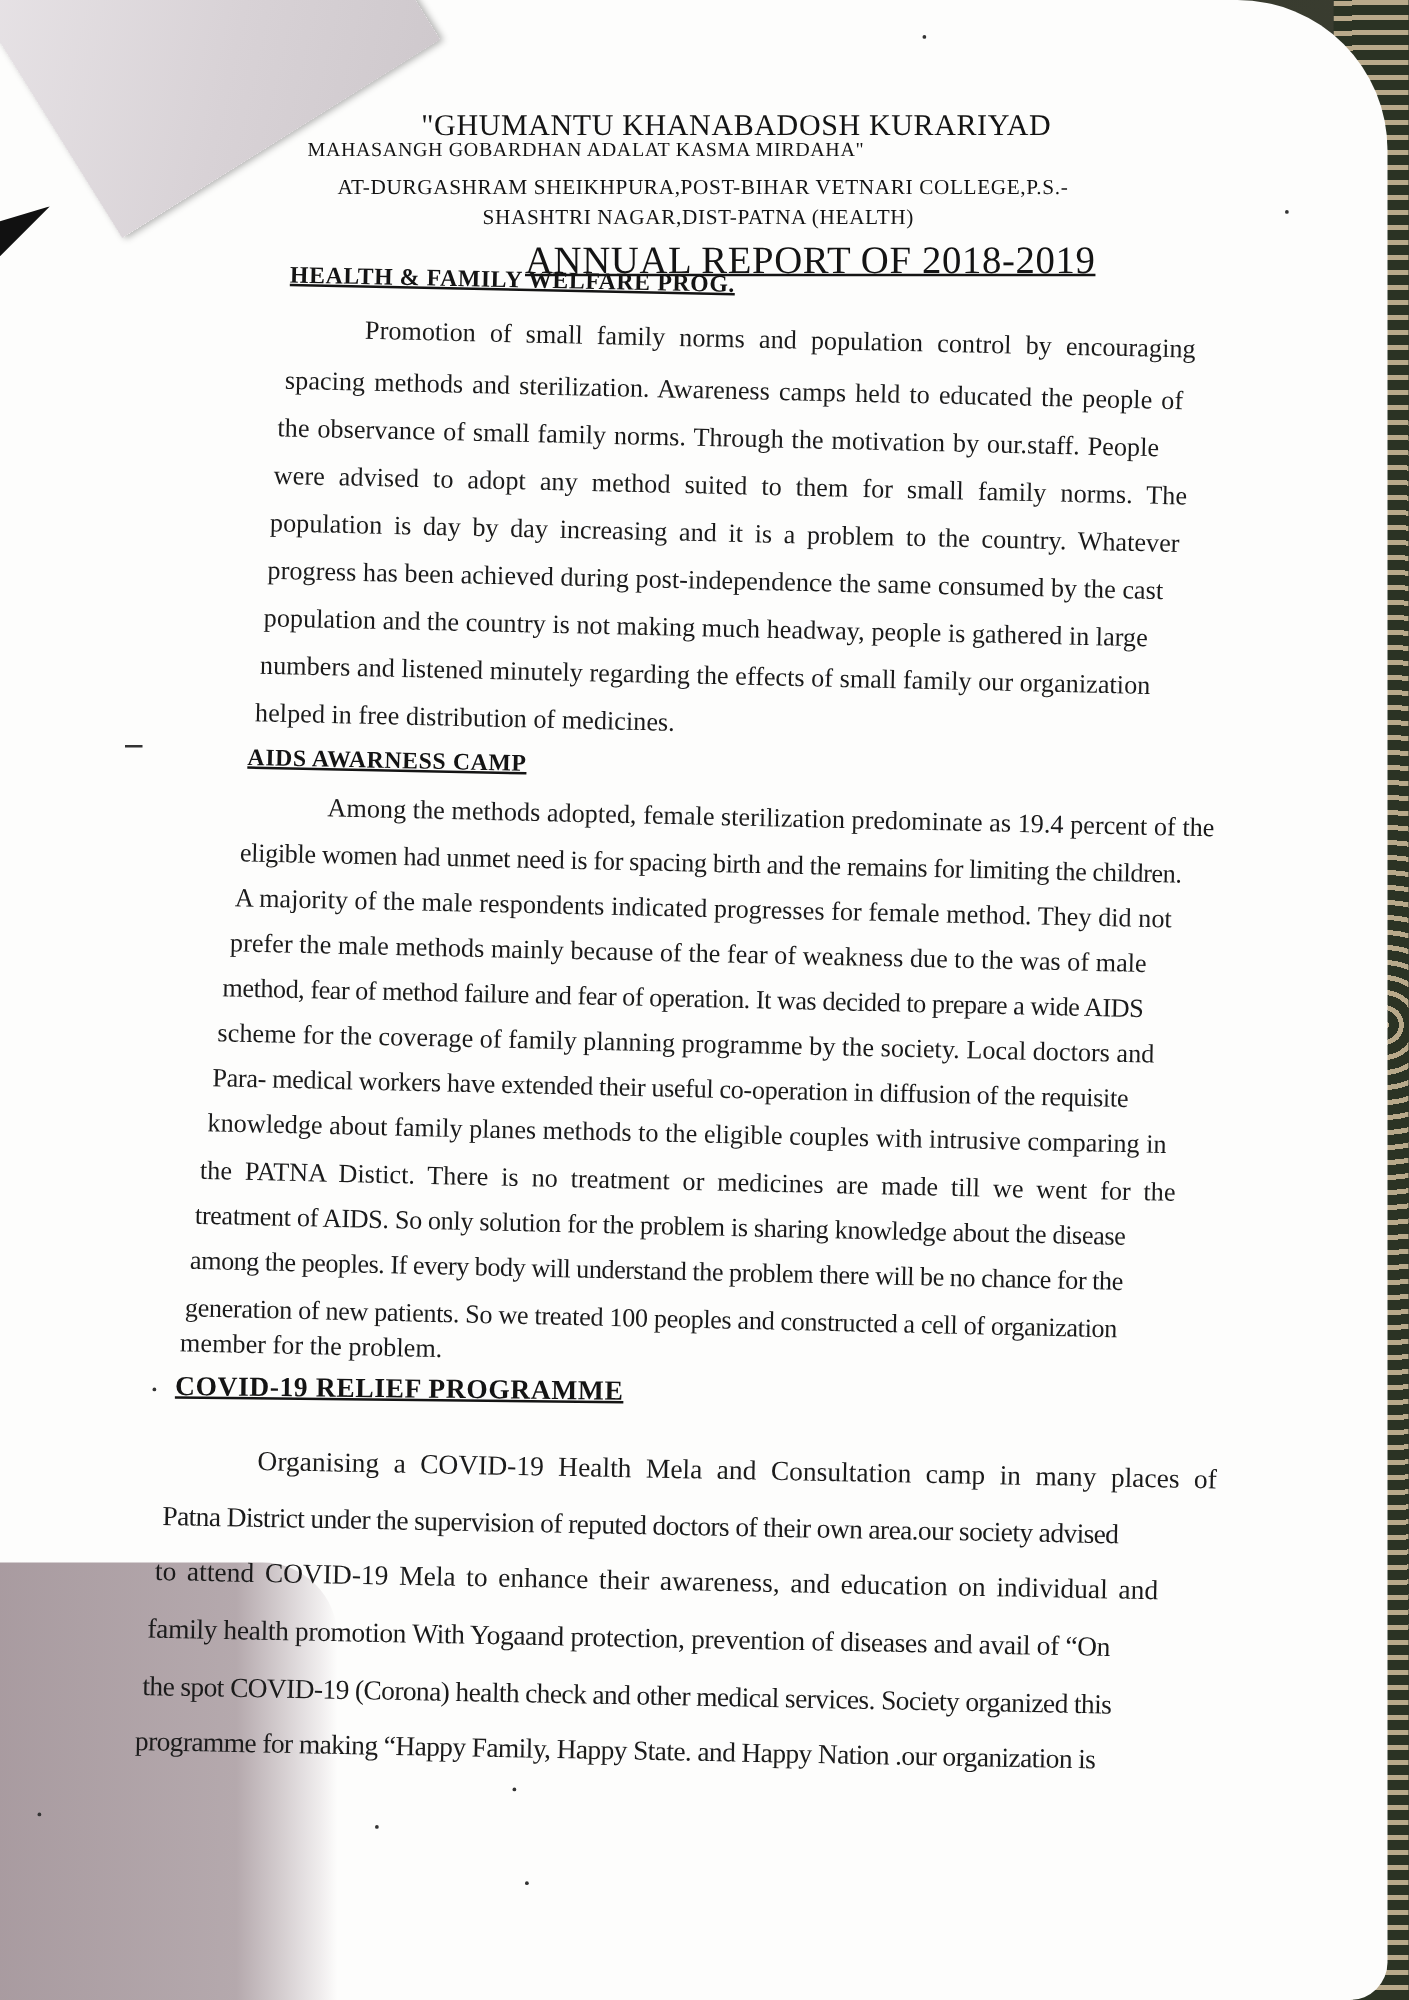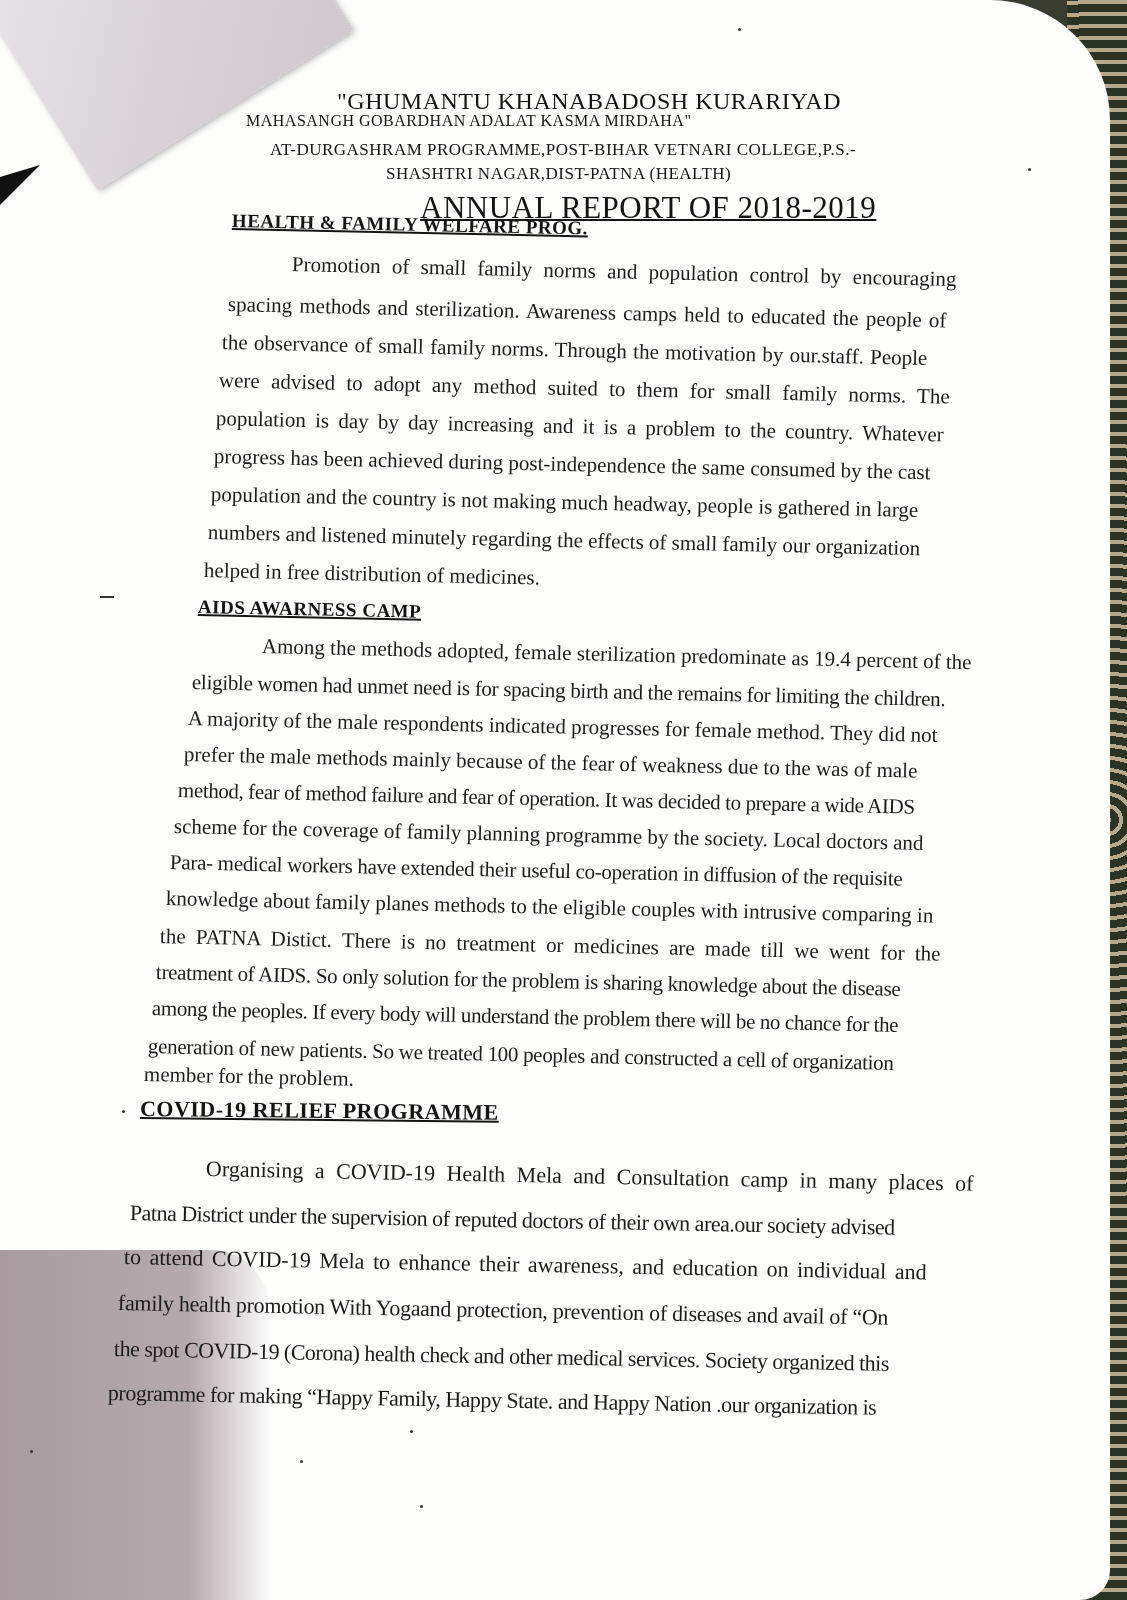--- a/index.html
+++ b/index.html
@@ -119,21 +119,21 @@
   <div class="rug"></div>
   <div class="page"></div>
   <div class="fold"></div>
   <div class="fold-shadow"></div>
   <div class="shade"></div>
 
   <div class="content">
 
     <div class="hdr title1">"GHUMANTU KHANABADOSH KURARIYAD</div>
     <div class="hdr title2">MAHASANGH GOBARDHAN ADALAT KASMA MIRDAHA"</div>
-    <div class="hdr addr1">AT-DURGASHRAM PROGRAMME,POST-BIHAR VETNARI COLLEGE,P.S.-</div>
+    <div class="hdr addr1">AT-DURGASHRAM SHEIKHPURA,POST-BIHAR VETNARI COLLEGE,P.S.-</div>
     <div class="hdr addr2">SHASHTRI NAGAR,DIST-PATNA   (HEALTH)</div>
     <div class="hdr annual">ANNUAL REPORT OF 2018-2019</div>
 
     <div class="hdr sect s1">HEALTH &amp; FAMILY WELFARE PROG.</div>
     <div class="p1">
       <div class="line" style="left:292px;top:252px;transform:rotate(1.3deg);word-spacing:6px;">Promotion of small family norms and population control by encouraging</div>
       <div class="line" style="left:228px;top:292px;transform:rotate(1.3deg);word-spacing:2px;">spacing methods and sterilization. Awareness camps held to educated the people of</div>
       <div class="line" style="left:222px;top:330px;transform:rotate(1.3deg);word-spacing:1px;">the observance of small family norms. Through the motivation by our.staff. People</div>
       <div class="line" style="left:219px;top:368px;transform:rotate(1.3deg);word-spacing:6px;">were advised to adopt any method suited to them for small family norms. The</div>
       <div class="line" style="left:216px;top:406px;transform:rotate(1.3deg);word-spacing:4px;">population is day by day increasing and it is a problem to the country. Whatever</div>

